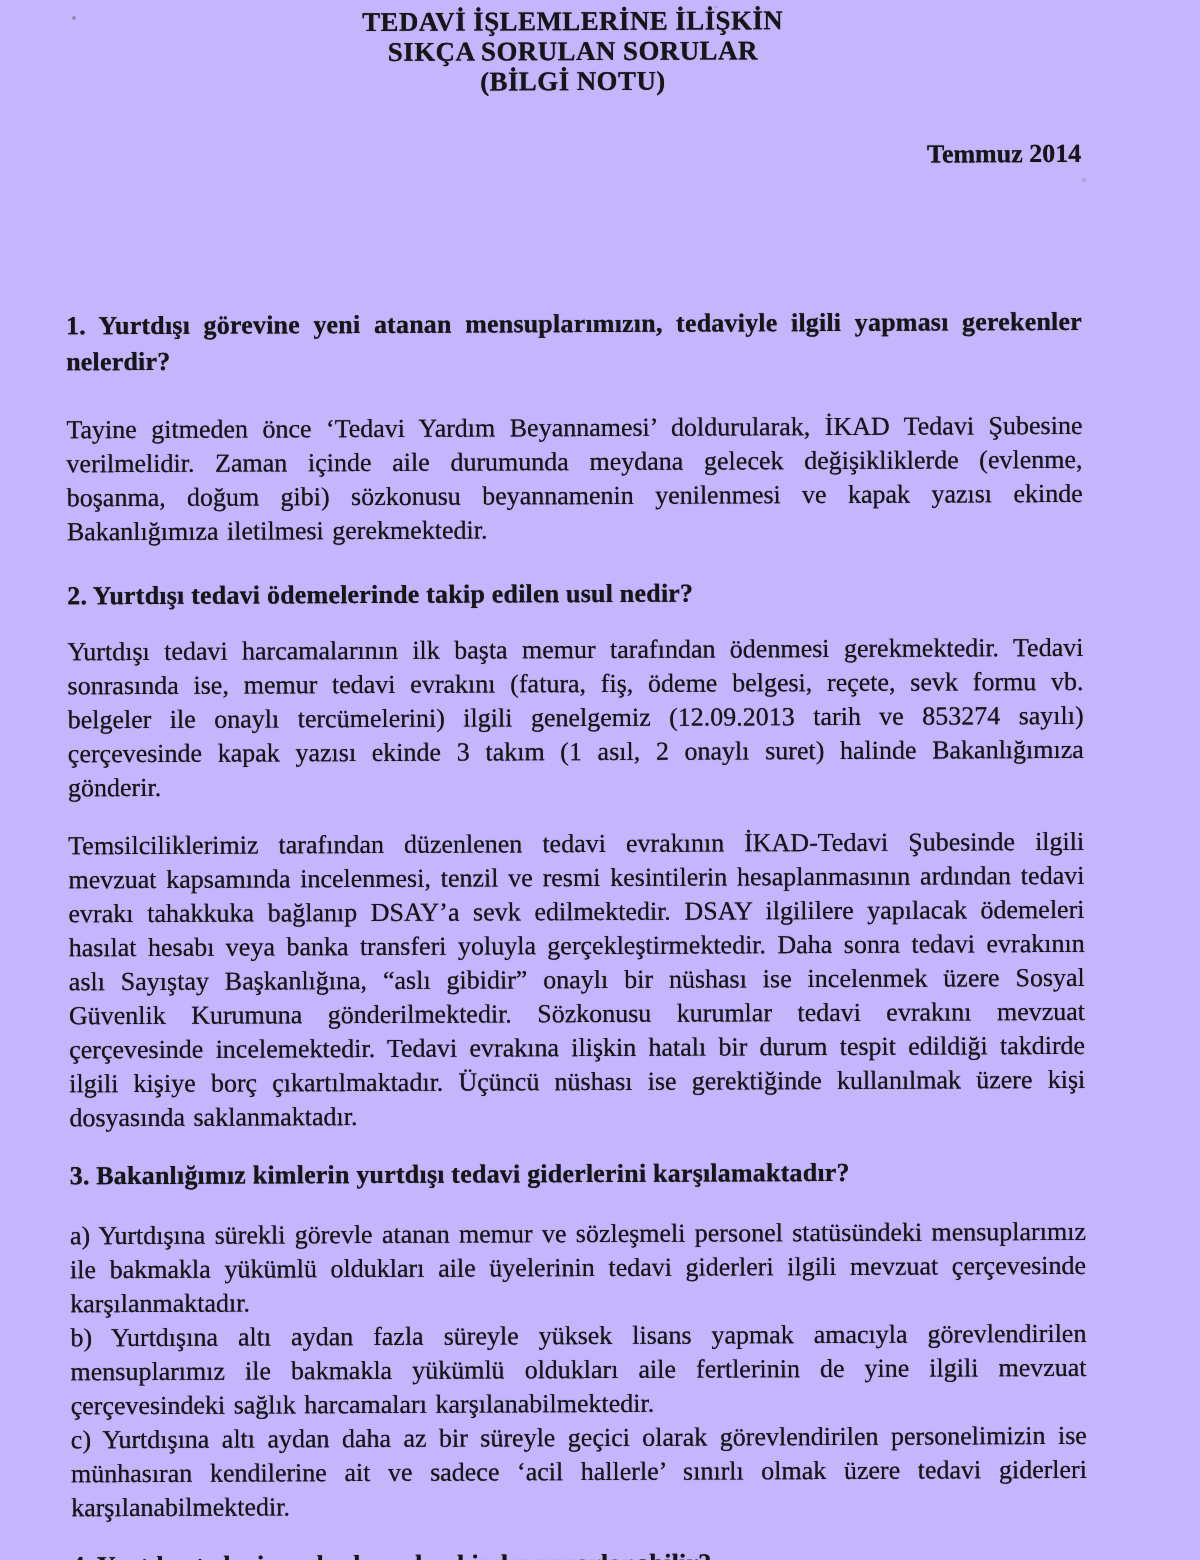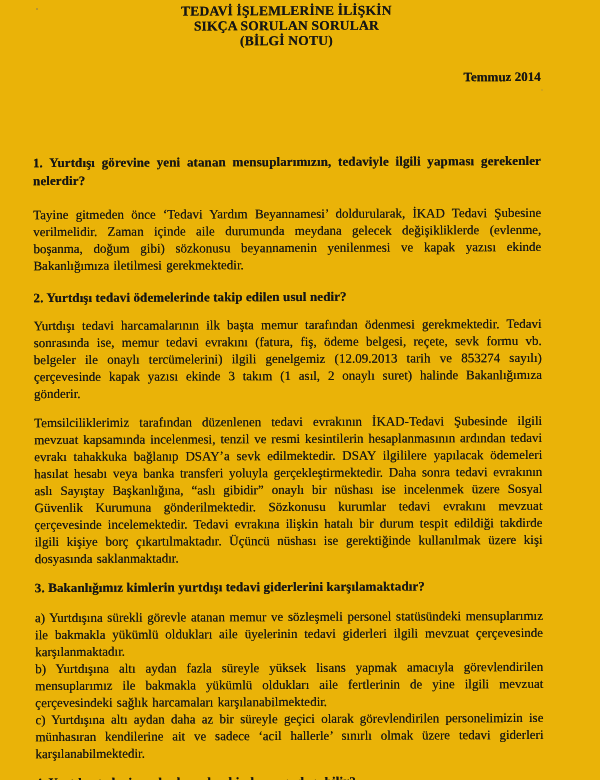--- a/index.html
+++ b/index.html
@@ -4,21 +4,21 @@
 <style>
   html, body {
     margin: 0;
     padding: 0;
     background: #ffffff;
   }
   .page {
     position: relative;
     width: 600px;
     height: 780px;
-    background: #eab308;
+    background: #c4b5fd;
     overflow: hidden;
     font-family: "Liberation Serif", serif;
     color: #161616;
   }
   .content {
     position: relative;
     padding: 3px 58px 0 34px; 
     transform: rotate(-0.25deg);
     transform-origin: 50% 50%;
     text-shadow: 0 0 0.4px rgba(10,10,10,0.75); 

